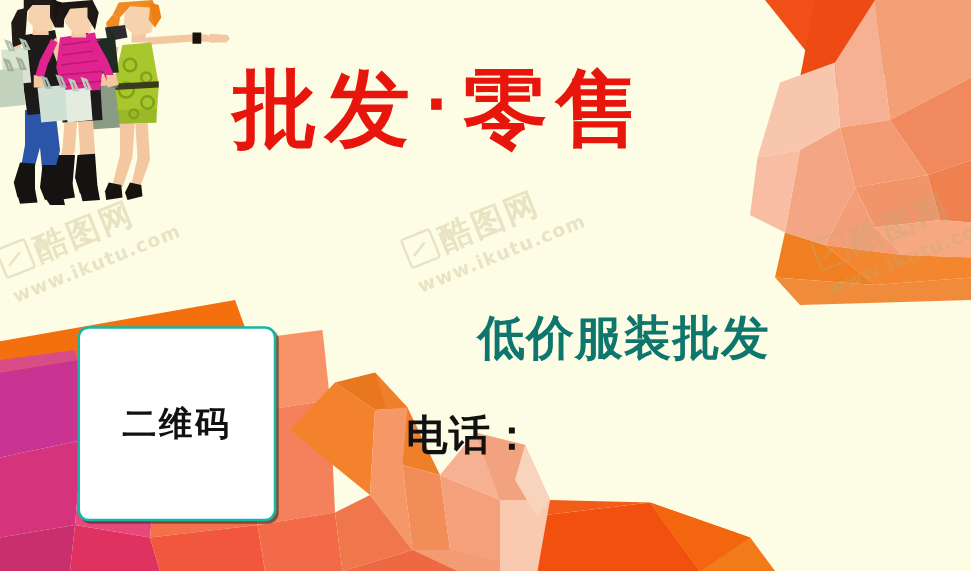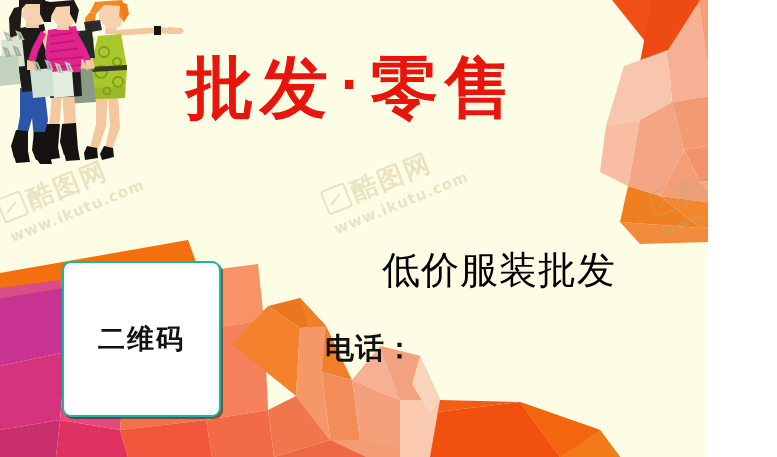--- a/index.html
+++ b/index.html
@@ -2,21 +2,21 @@
 <html><head>
 <meta charset="utf-8">
 <style>
   html, body {
     margin: 0;
     padding: 0;
     background: #ffffff;
   }
   #poster {
     position: relative;
-    width: 708px;
+    width: 777px;
     height: 457px;
     overflow: hidden;
     background: #fdfce4;
     font-family: "DejaVu Sans", "Liberation Sans", sans-serif;
   }
 
   
   .bg-svg {
     position: absolute;
     left: 0; top: 0;
@@ -109,35 +109,35 @@
     line-height: 40px;
     font-weight: bold;
     letter-spacing: 1px;
     white-space: nowrap;
   }
   .subline2 {
     position: absolute;
     left: 382px;
     top: 250px;
     z-index: 7;
-    color: #000000;
+    color: #0f766e;
     font-size: 38px;
     line-height: 40px;
-    font-weight: normal;
+    font-weight: bold;
     letter-spacing: 1px;
     white-space: nowrap;
   }
 
   .phone-line {
     position: absolute;
     left: 325px;
     top: 330px;
     z-index: 7;
     color: #111111;
-    font-size: 29px;
+    font-size: 33px;
     line-height: 36px;
     font-weight: bold;
     letter-spacing: 1px;
     white-space: nowrap;
   }
 
   
   .qr-box {
     position: absolute;
     left: 62px;

